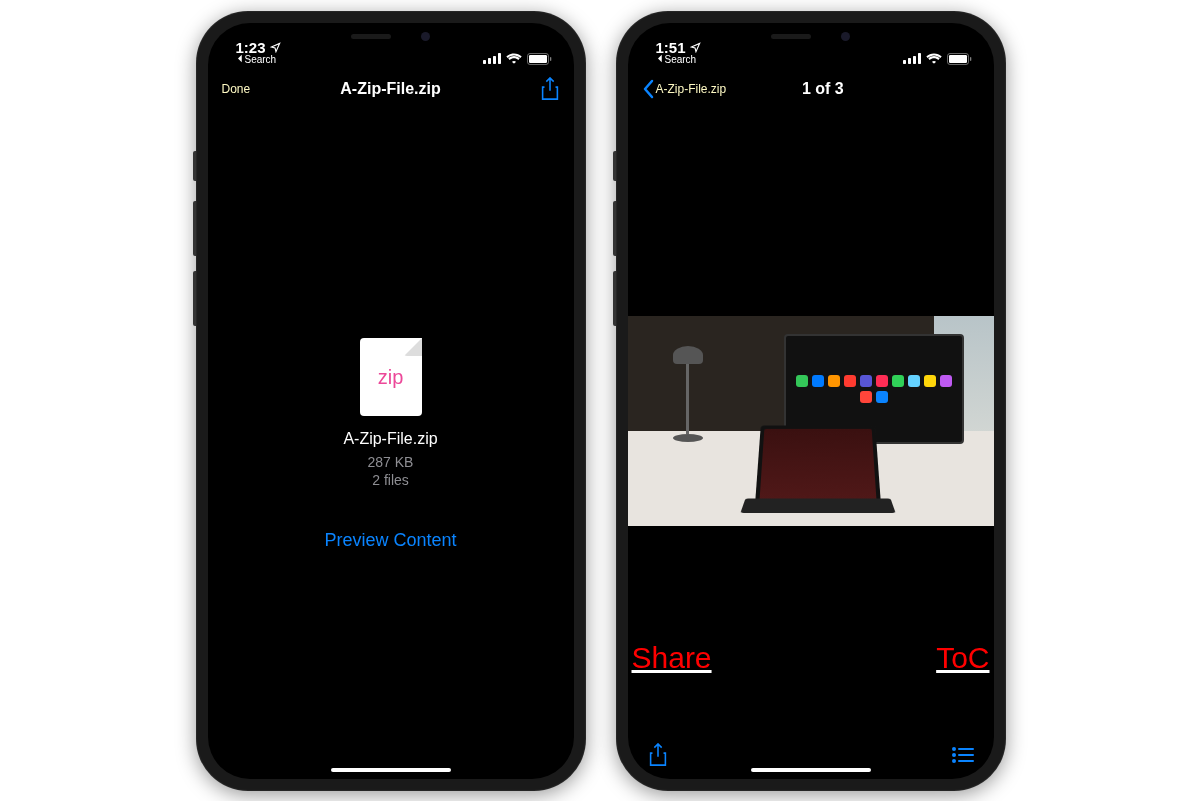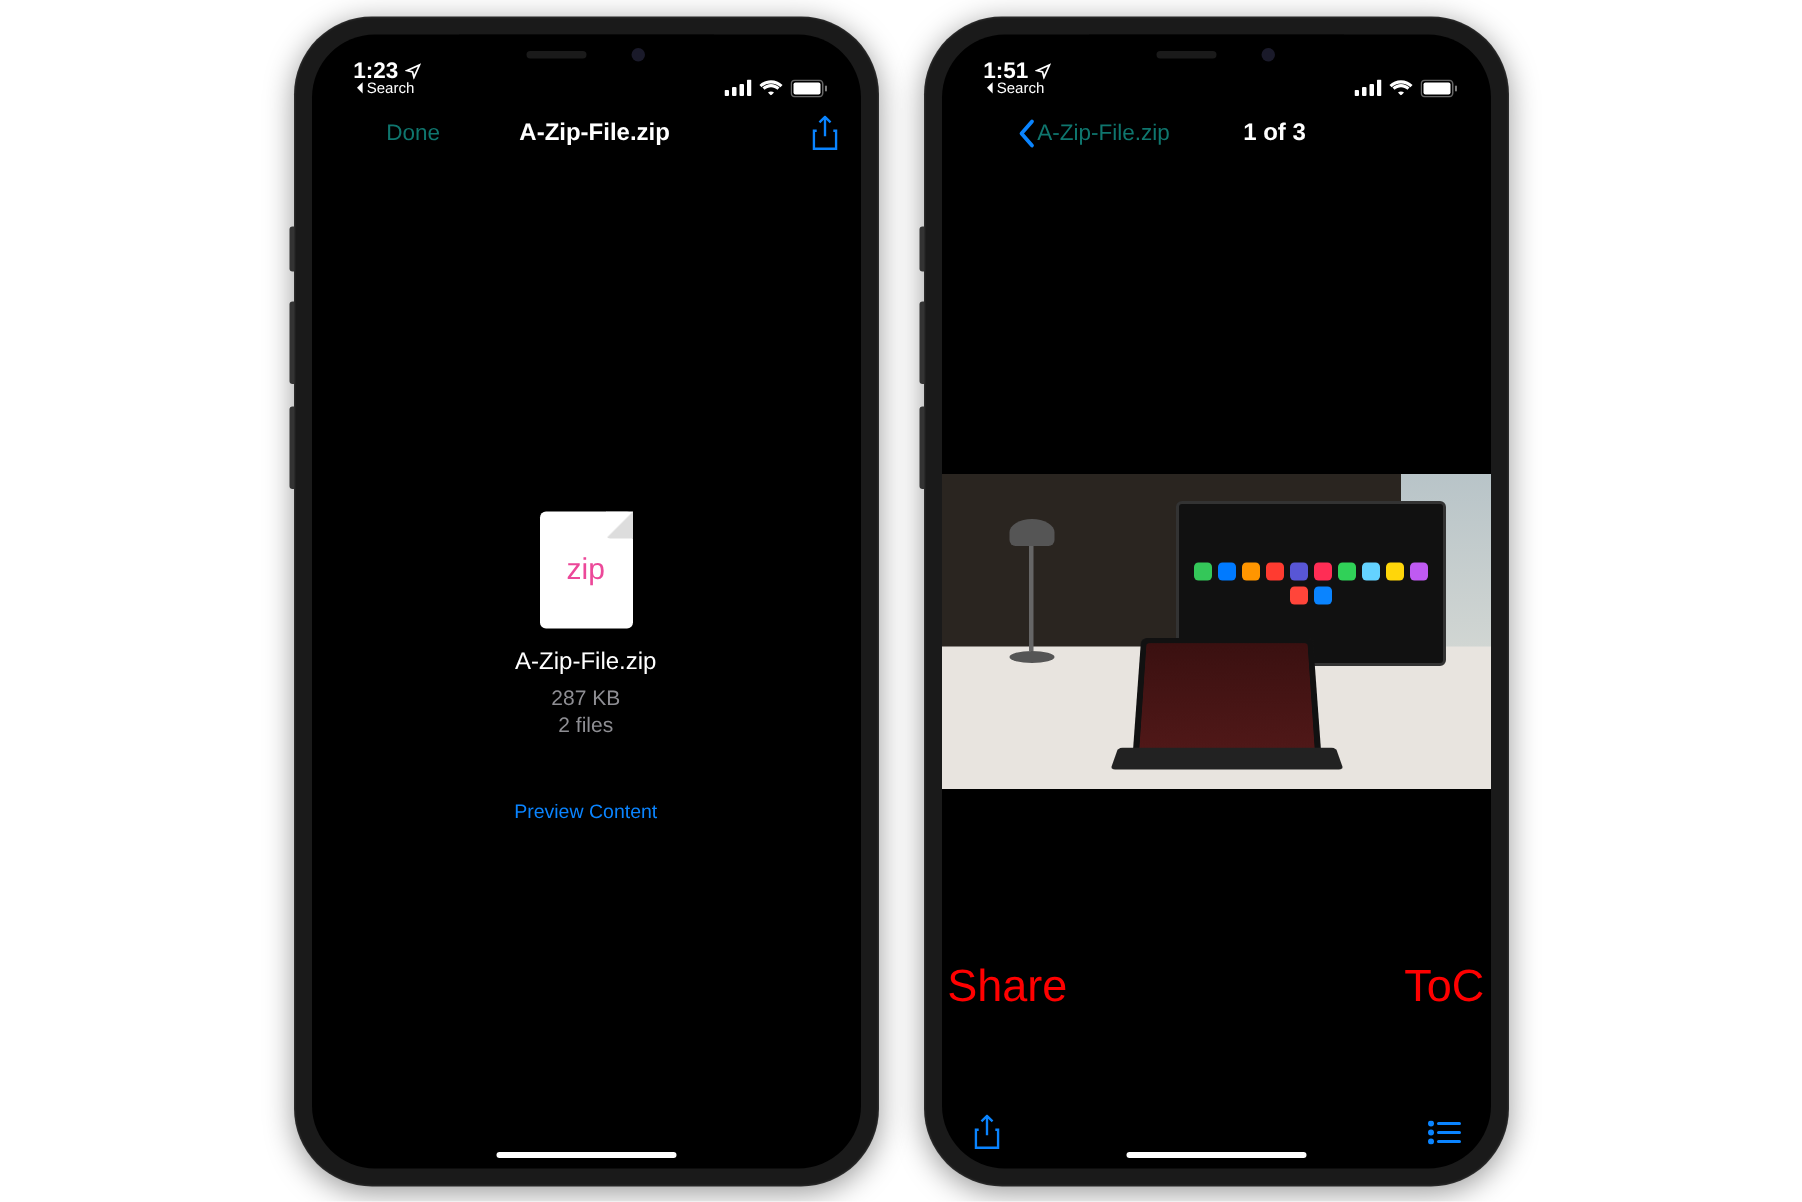--- a/index.html
+++ b/index.html
@@ -85,21 +85,21 @@
     height: 44px;
     display: flex;
     align-items: center;
     justify-content: space-between;
     padding: 0 14px;
     color: #fff;
   }
   .nav-left, .nav-right { min-width: 60px; display:flex; align-items:center; }
   .nav-right { justify-content:flex-end; }
   .nav-title { font-size: 16px; font-weight: 600; flex:1; text-align:center; }
-  .nav-link { color: #0f766e; font-size: 15px; display:flex; align-items:center; gap:2px;margin-left:36px; }
+  .nav-link { color: #fef9c3; font-size: 12px; display:flex; align-items:center; gap:2px; }
   .nav-link .chev { font-size:22px; line-height:1; }
   .share-icon { width:20px; height:24px; }
 
   .content {
     flex: 1;
     display: flex;
     flex-direction: column;
     align-items: center;
     justify-content: center;
     color: #fff;
@@ -128,21 +128,21 @@
     content:'';
     position:absolute;
     top:0; right:0;
     border-style:solid;
     border-width: 0 18px 18px 0;
     border-color: transparent #000 transparent transparent;
   }
   .file-icon span { color:#ec4899; font-size:20px; font-weight:400; z-index:1;}
   .file-name { font-size: 16px; margin-bottom: 6px; }
   .file-meta { font-size: 14px; color: #8e8e93; margin-bottom: 2px; }
-  .preview-link { color:#0a84ff; font-size:13px; margin-top: 40px; }
+  .preview-link { color:#0a84ff; font-size:18px; margin-top: 40px; }
 
   .photo-preview {
     width: 100%;
     height: 210px;
     background: #2a2520;
     position: relative;
     overflow:hidden;
   }
   
   .photo-preview .desk { position:absolute; bottom:0; width:100%; height:45%; background:#e8e4df; }
@@ -166,20 +166,21 @@
     padding: 0 20px;
   }
   .annotations {
     position:absolute;
     bottom: 56px;
     left:0; right:0;
     display:flex;
     justify-content:space-between;
     padding: 0 4px;
     pointer-events:none;
+    text-decoration:underline;
   }
   .annotation {
     color: #ff0000;
     font-size: 30px;
     font-weight: 400;
   }
 
   .home-indicator {
     position:absolute;
     bottom:7px;

